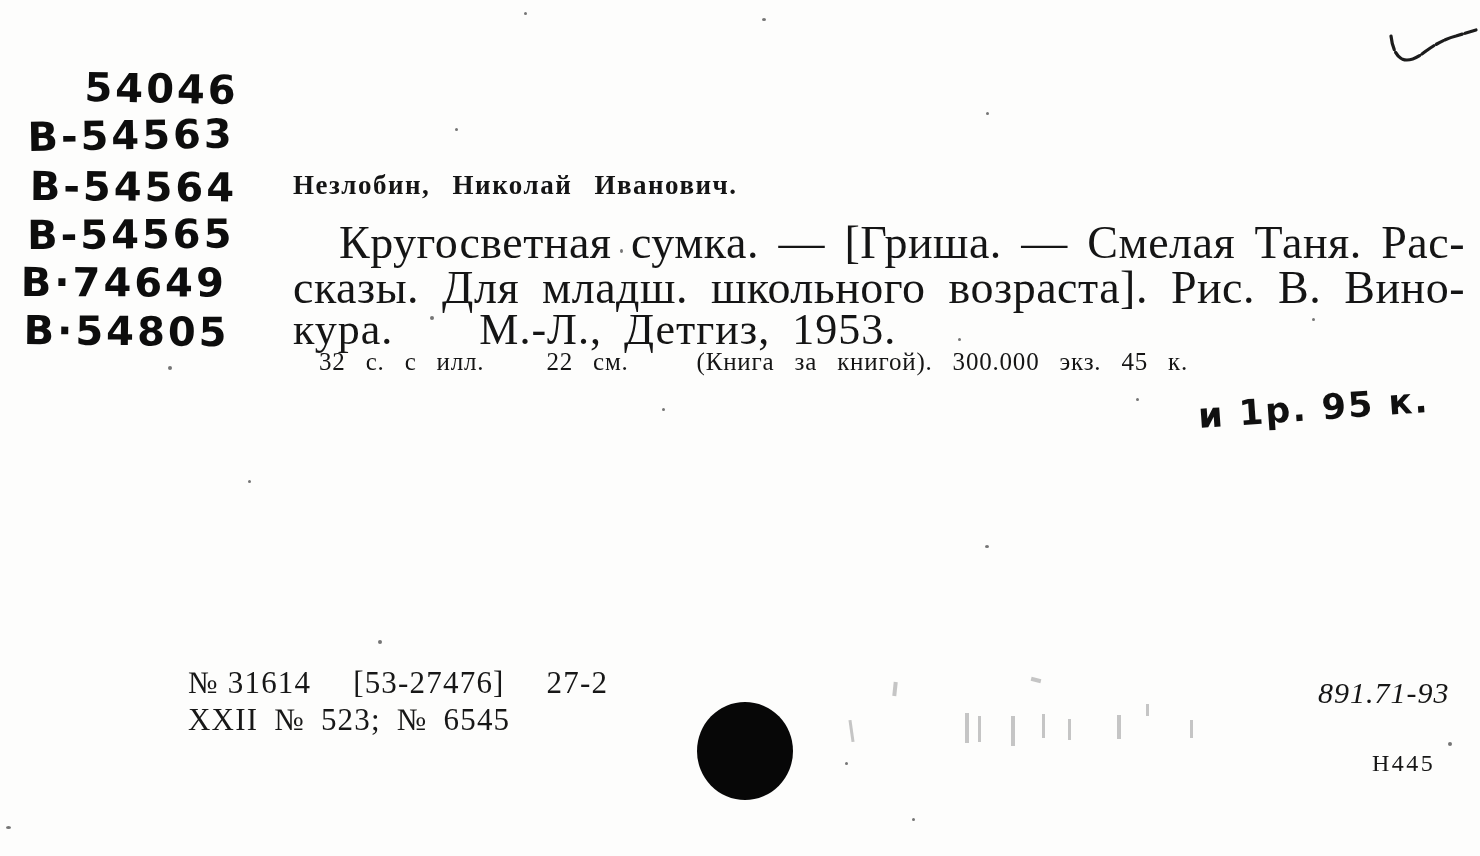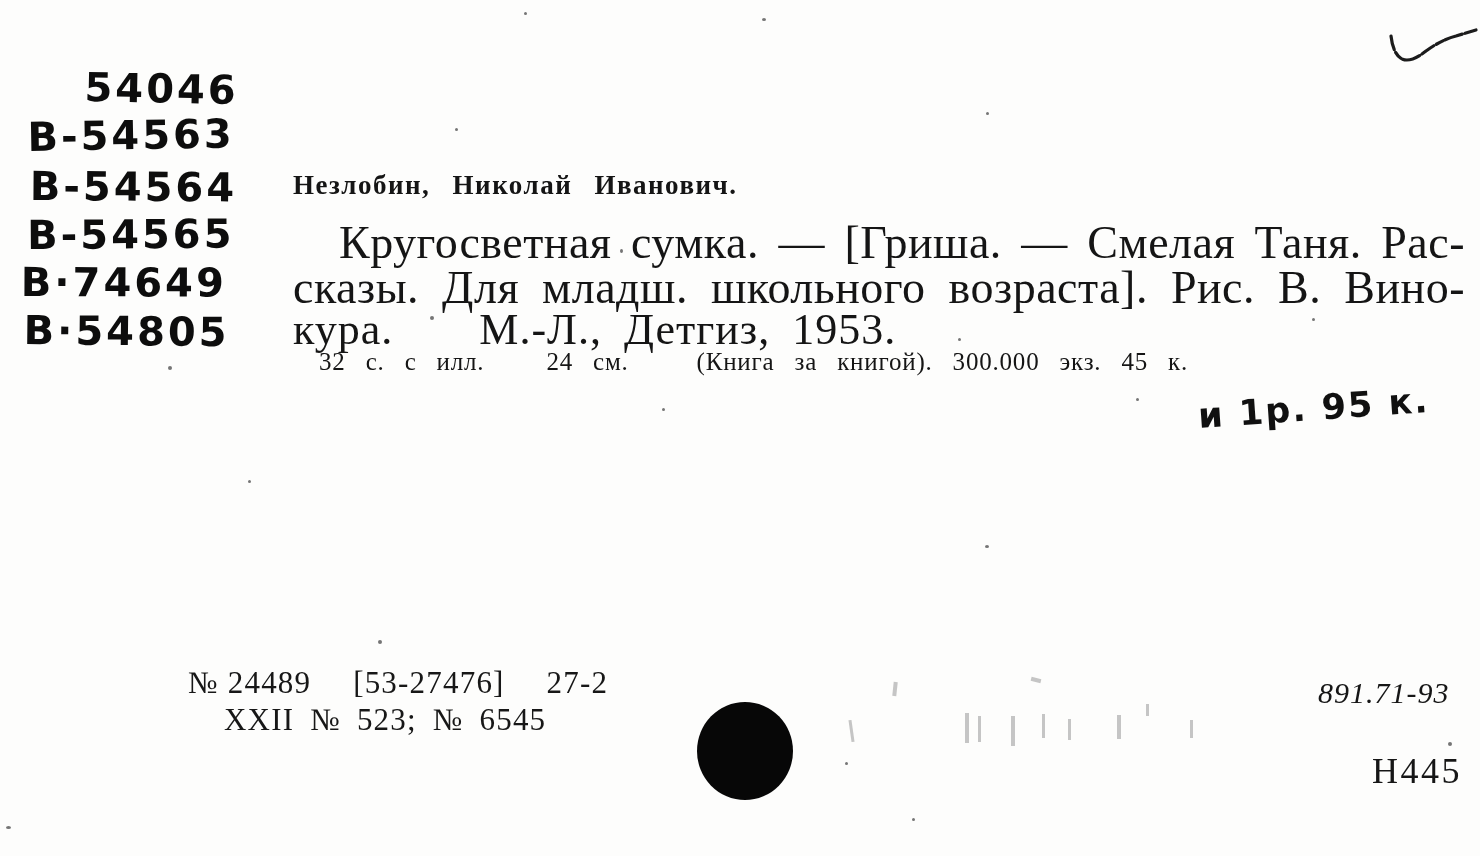--- a/index.html
+++ b/index.html
@@ -49,25 +49,25 @@
     position:absolute;left:1198px;top:388px;
     font-family:"DejaVu Sans",sans-serif;font-weight:bold;
     font-size:35px;color:#101010;letter-spacing:2px;
     transform:rotate(-4deg);white-space:nowrap;
   }
 
   
   .footer{position:absolute;left:188px;top:664px;font-size:31px;color:#171717;letter-spacing:1.2px;line-height:37px;}
   .frow{white-space:nowrap;}
   .frow .fg{display:inline-block;width:24px;}
-  #frow2,#frow3{word-spacing:7px;margin-left:36px;}
+  #frow2,#frow3{word-spacing:7px;}
 
   
   .classno{position:absolute;left:1318px;top:676px;font-size:30px;color:#161616;letter-spacing:1px;white-space:nowrap;font-style:italic;}
-  .authmark{position:absolute;left:1372px;top:750px;font-size:36px;color:#161616;letter-spacing:2.5px;white-space:nowrap;}
+  .authmark{position:absolute;left:1372px;top:750px;font-size:24px;color:#161616;letter-spacing:2.5px;white-space:nowrap;}
 
   
   .blackdot{
     position:absolute;left:697px;top:702px;width:96px;height:98px;
     background:#070707;border-radius:50%;
   }
 
   
   .ghost{position:absolute;background:#8d8d8d;opacity:.5;}
   
@@ -93,30 +93,30 @@
   <div class="ts tline" id="tline1">Кругосветная сумка. — [Гриша. — Смелая Таня. Рас-</div>
   <div class="ts tline" id="tline2">сказы. Для младш. школьного возраста]. Рис. В. Вино-</div>
   <div class="ts impline">
     <span>кура.</span>
     <span class="gap"></span>
     <span>М.-Л., Детгиз, 1953.</span>
   </div>
   <div class="ts colline">
     <span>32 с. с илл.</span>
     <span class="g1"></span>
-    <span>24 см.</span>
+    <span>22 см.</span>
     <span class="g2"></span>
     <span>(Книга за книгой). 300.000 экз. 45 к.</span>
   </div>
 
   <div class="price">и 1р. 95 к.</div>
 
   <div class="footer">
     <div class="frow" id="frow1">
-      <span>№ 24489</span>
+      <span>№ 31614</span>
       <span class="fg"></span>
       <span>[53-27476]</span>
       <span class="fg"></span>
       <span>27-2</span>
     </div>
     <div class="frow" id="frow2">XXII № 523; № 6545</div>
   </div>
 
   <div class="classno">891.71-93</div>
   <div class="authmark">Н445</div>

